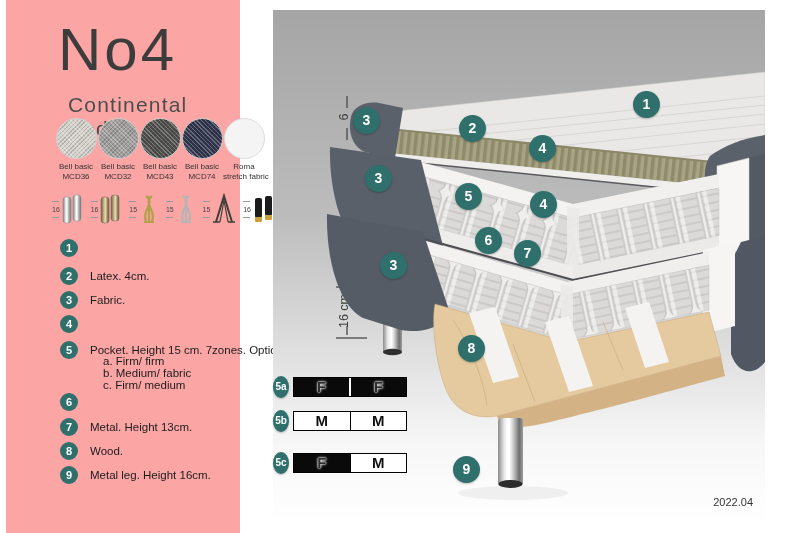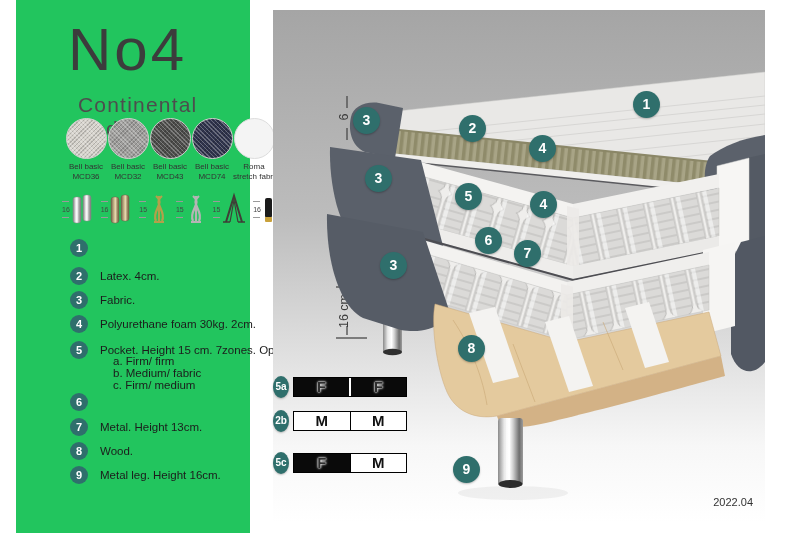--- a/index.html
+++ b/index.html
@@ -1,20 +1,20 @@
 <!DOCTYPE html>
 <html><head>
 <meta charset="utf-8">
 <style>
   html,body { margin:0; padding:0; background:#fff; }
   .page { position:relative; width:800px; height:533px; background:#ffffff; overflow:hidden;
           font-family:"Liberation Sans", sans-serif; }
 
   
-  .left-panel { position:absolute; left:16px; top:0; width:234px; height:533px; background:#22c55e; }
+  .left-panel { position:absolute; left:6px; top:0; width:234px; height:533px; background:#fca5a5; }
   .title { position:absolute; left:52px; top:20px; font-size:60px; font-weight:200;
            letter-spacing:3px; color:#3c3c3c; line-height:1; margin:0; }
   .subtitle { position:absolute; left:53px; top:84px; font-size:21px; font-weight:300;
               letter-spacing:1.2px; color:#4d4d4d; margin:9px; }
 
   .swatches { position:absolute; left:49px; top:118px; width:216px; display:flex; }
   .swatch { width:42px; text-align:center; }
   .swatch-circle { width:41px; height:41px; border-radius:50%; border:1px solid #cfcfcd; box-sizing:border-box; margin:0 auto; }
   .tex { background-image:
       repeating-linear-gradient(45deg, rgba(255,255,255,.28) 0 1px, transparent 1px 3px),
@@ -165,21 +165,20 @@
       <div class="part" style="top:267px">
         <span class="pcircle">2</span>
         <span class="ptext">Latex. 4cm.</span>
       </div>
       <div class="part" style="top:291px">
         <span class="pcircle">3</span>
         <span class="ptext">Fabric.</span>
       </div>
       <div class="part" style="top:315px">
         <span class="pcircle">4</span>
-        <span class="ptext">Polyurethane foam 30kg. 2cm.</span>
       </div>
       <div class="part" style="top:341px">
         <span class="pcircle">5</span>
         <span class="ptext">Pocket. Height 15 cm. 7zones. Option:</span>
       </div>
       <div class="popt" style="top:355px">a. Firm/ firm</div>
       <div class="popt" style="top:367px">b. Medium/ fabric</div>
       <div class="popt" style="top:379px">c. Firm/ medium</div>
       <div class="part" style="top:393px">
         <span class="pcircle">6</span>
@@ -347,21 +346,21 @@
     <div class="callout" style="left:180px;top:446px">9</div>
 
     <div class="firm-row" style="left:0;top:366px">
       <span class="fbadge">5a</span>
       <div class="ftable">
         <div class="fcell dark">F</div>
         <div class="fcell dark div-white">F</div>
       </div>
     </div>
     <div class="firm-row" style="left:0;top:400px">
-      <span class="fbadge">2b</span>
+      <span class="fbadge">5b</span>
       <div class="ftable">
         <div class="fcell light">M</div>
         <div class="fcell light div-black">M</div>
       </div>
     </div>
     <div class="firm-row" style="left:0;top:442px">
       <span class="fbadge">5c</span>
       <div class="ftable">
         <div class="fcell dark">F</div>
         <div class="fcell light div-black">M</div>

